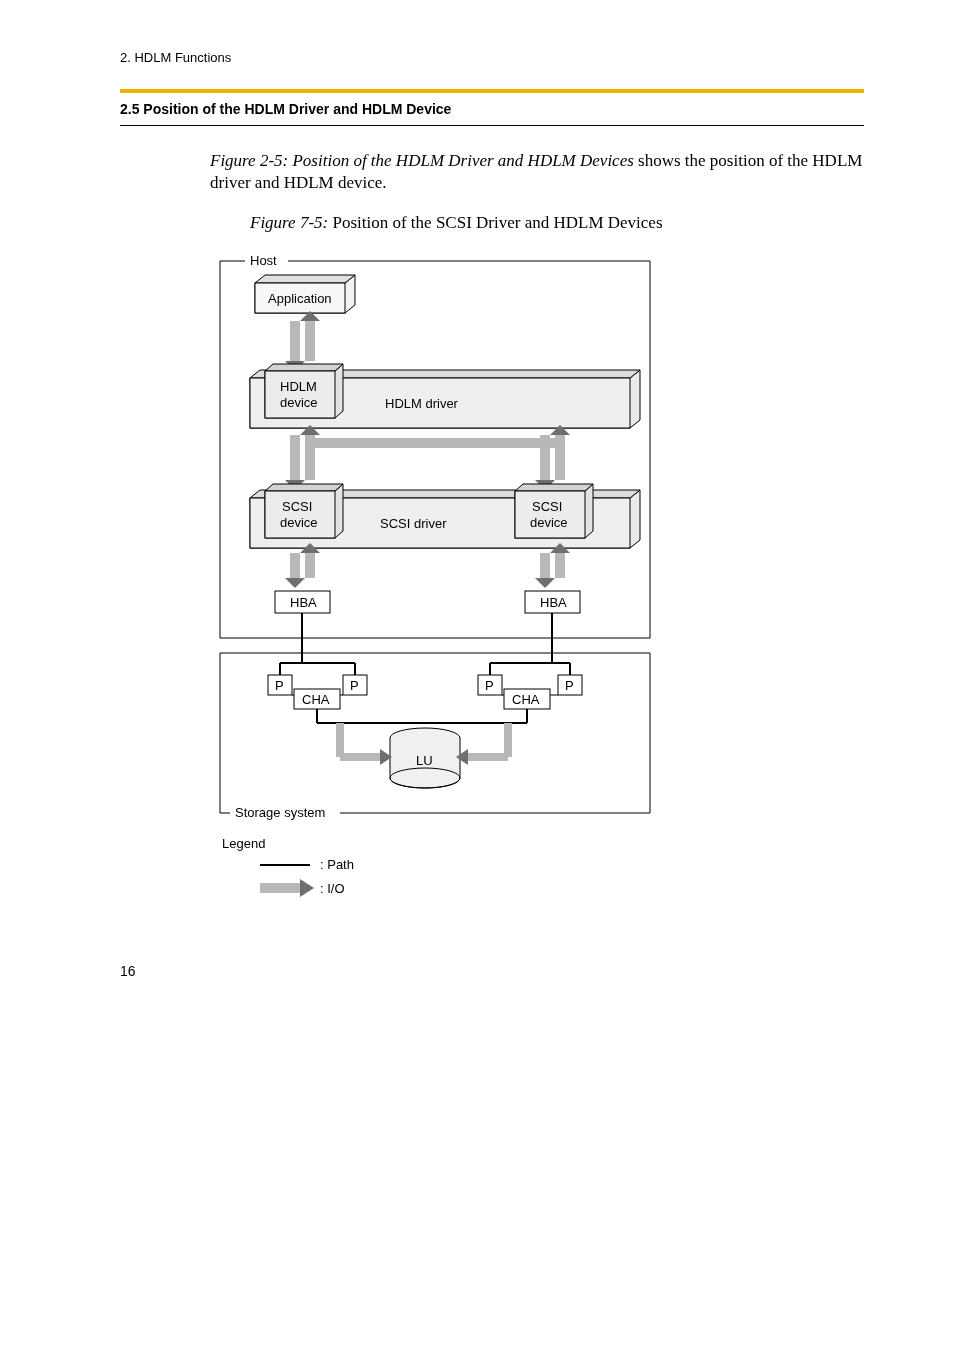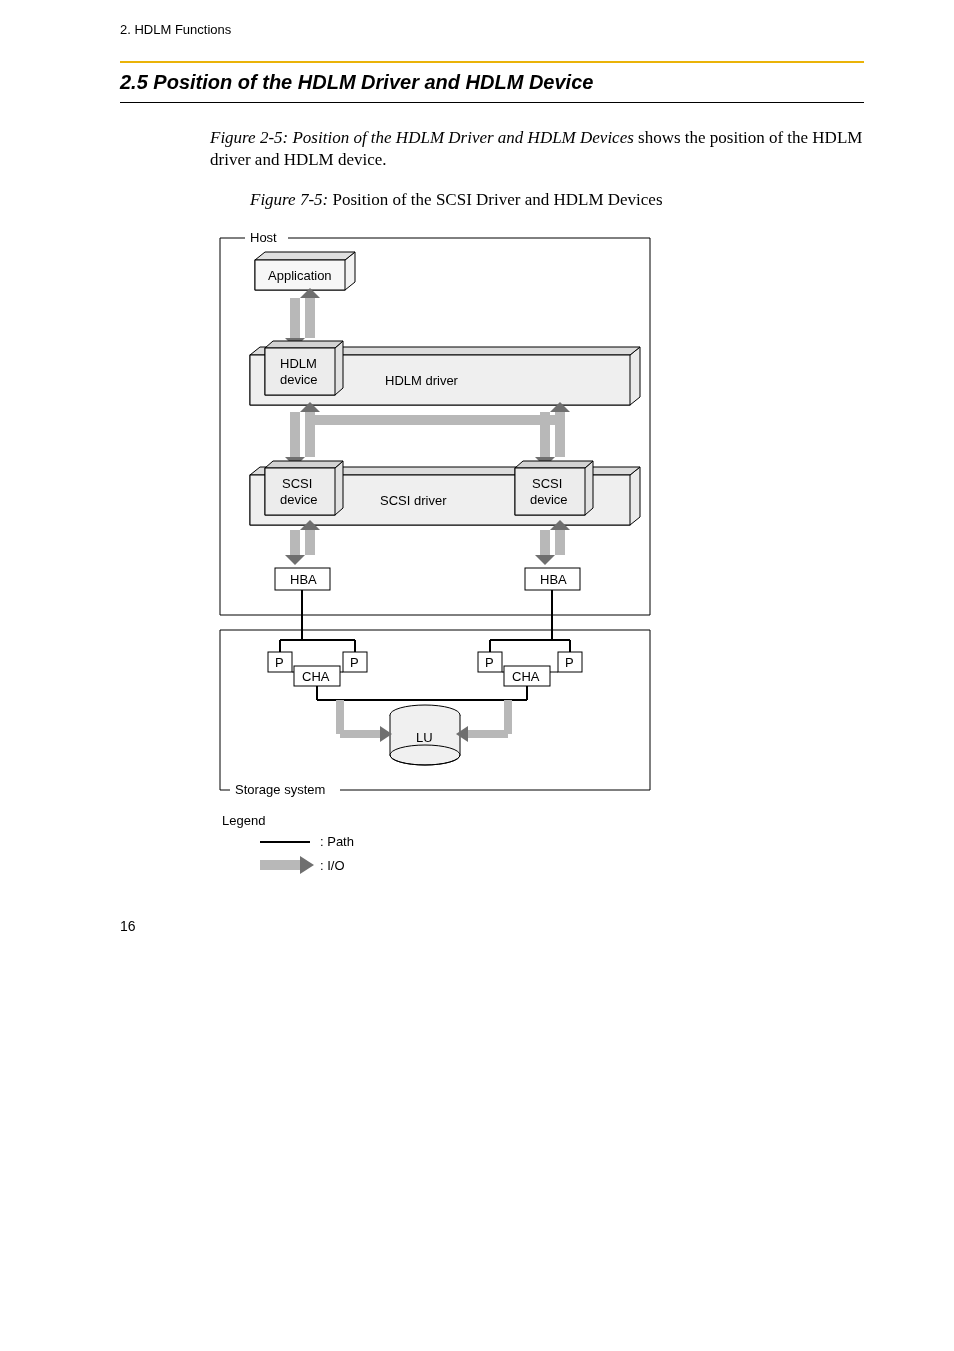--- a/index.html
+++ b/index.html
@@ -4,57 +4,56 @@
 <style>
   body {
     margin: 0;
     padding: 0;
     background: #fff;
     font-family: "Times New Roman", Times, serif;
     color: #000;
     width: 954px;
   }
   .page {
-    padding: 22px 90px 40px 120px;
+    padding: 50px 90px 40px 120px;
     box-sizing: border-box;
   }
   .running-header {
     font-family: Arial, Helvetica, sans-serif;
     font-size: 13px;
     margin-bottom: 24px;
   }
   .section-heading {
-    border-top: 2px solid #eab308;
+    border-top: 4px solid #eab308;
     border-bottom: 1.2px solid #000;
     padding: 8px 0;
     font-family: Arial, Helvetica, sans-serif;
     font-weight: bold;
-    font-size: 20px;
-    font-style: italic;
+    font-size: 14px;
   }
   .body-text {
     margin: 24px 0 0 90px;
     font-size: 17px;
     line-height: 1.32;
   }
   .fig-ref { font-style: italic; }
   .figure-caption {
     margin: 18px 0 10px 90px;
     font-size: 17px;
     text-align: left;
     padding-left: 40px;
   }
   .figure-caption .fig-id { font-style: italic; }
   .figure-wrap {
     margin-left: 90px;
   }
   .page-number {
     font-family: Arial, Helvetica, sans-serif;
     font-size: 14px;
-    margin-top: 14px;
+    margin-top: 36px;
   }
 
   
   svg text {
     font-family: Arial, Helvetica, sans-serif;
     font-size: 13px;
     fill: #000;
   }
 </style>
 </head>

